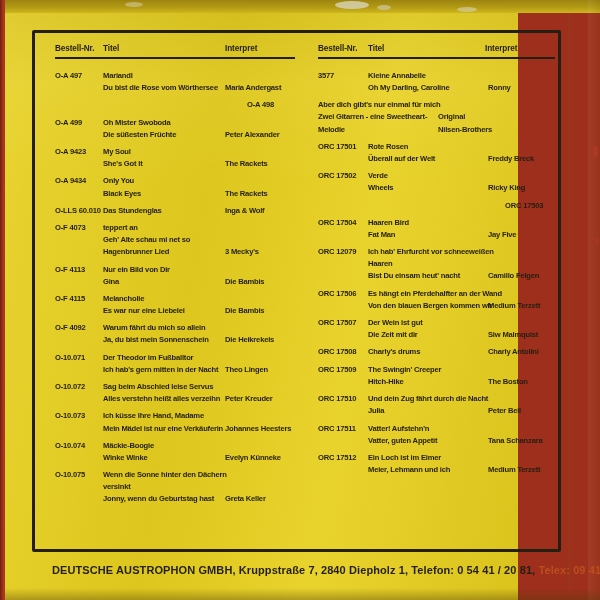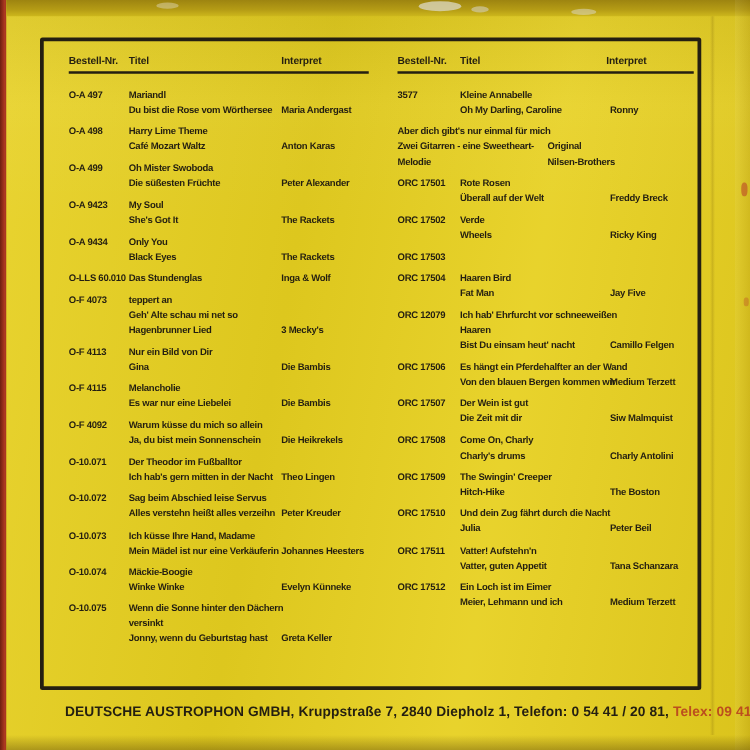--- a/index.html
+++ b/index.html
@@ -6,21 +6,21 @@
   body{
     width:600px;height:600px;overflow:hidden;
     background:var(--bg-red,#9e2f1d);
     font-family:"Liberation Sans",sans-serif;
     -webkit-font-smoothing:antialiased;
   }
   .scene{position:relative;width:600px;height:600px;}
   .red-edge{position:absolute;left:0;top:0;width:7px;height:600px;
     background:linear-gradient(90deg,#6e1f10,#b03a22 55%,#8c2a16);}
   .sleeve{
-    position:absolute;left:5px;top:0;width:595px;height:600px;
+    position:absolute;left:5px;top:0;width:513px;height:600px;
     background:
       linear-gradient(100deg,rgba(255,255,255,.08) 0%,rgba(0,0,0,.045) 38%,rgba(255,255,255,.06) 66%,rgba(110,85,0,.10) 100%),
       linear-gradient(180deg,rgba(0,0,0,.05) 0%,rgba(255,255,255,.04) 14%,rgba(0,0,0,0) 30%),
       var(--yellow,#e7d01f);
   }
   .top-strip{position:absolute;left:0;top:0;width:595px;height:13px;
     background:linear-gradient(180deg,#9d8410,#b59c15 60%,#cdb71c);}
   .bottom-shade{position:absolute;left:0;bottom:0;width:595px;height:12px;
     background:linear-gradient(0deg,rgba(80,60,5,.38),rgba(80,60,5,0));}
   .crease-right{position:absolute;left:563px;top:13px;width:4px;height:575px;
@@ -43,21 +43,21 @@
   }
   .col{position:absolute;top:44px;color:var(--ink,#241f11);font-weight:bold;}
   #col-left{left:50px;width:240px;}
   #col-right{left:313px;width:237px;}
   .hdr{display:flex;align-items:baseline;font-size:8.2px;letter-spacing:-.1px;
     border-bottom:2px solid var(--ink,#241f11);padding-bottom:4px;margin-bottom:11px;}
   .hdr .h-nr{width:48px;flex:none;}
   #col-right .hdr .h-nr{width:50px;}
   .hdr .h-titel{flex:1;}
   .hdr .h-int{width:70px;flex:none;}
-  .row{display:flex;margin-bottom:5.2px;font-size:7.6px;letter-spacing:-.2px;}
+  .row{display:flex;margin-bottom:5.2px;font-size:7.6px;letter-spacing:-.2px;justify-content:flex-end;}
   .row .nr{width:48px;flex:none;line-height:12.1px;white-space:nowrap;}
   #col-right .row .nr{width:50px;}
   .row .lines{flex:1;min-width:0;}
   .line{position:relative;height:12.1px;line-height:12.1px;white-space:nowrap;}
   .line .i{position:absolute;left:122px;top:0;}
   #col-right .line .i{left:120px;}
   .footer{
     position:absolute;left:47px;top:564px;width:530px;
     font-size:11px;font-weight:bold;letter-spacing:.1px;
     color:var(--ink,#241f11);white-space:nowrap;text-align:right;
@@ -91,24 +91,20 @@
       <div class="rows">
           <div class="row">
             <span class="nr">O-A 497</span>
             <div class="lines">
               <div class="line"><span class="t">Mariandl</span></div>
               <div class="line"><span class="t">Du bist die Rose vom Wörthersee</span><span class="i">Maria Andergast</span></div>
             </div>
           </div>
           <div class="row">
             <span class="nr">O-A 498</span>
-            <div class="lines">
-              <div class="line"><span class="t">Harry Lime Theme</span></div>
-              <div class="line"><span class="t">Café Mozart Waltz</span><span class="i">Anton Karas</span></div>
-            </div>
           </div>
           <div class="row">
             <span class="nr">O-A 499</span>
             <div class="lines">
               <div class="line"><span class="t">Oh Mister Swoboda</span></div>
               <div class="line"><span class="t">Die süßesten Früchte</span><span class="i">Peter Alexander</span></div>
             </div>
           </div>
           <div class="row">
             <span class="nr">O-A 9423</span>
@@ -148,21 +144,21 @@
           <div class="row">
             <span class="nr">O-F 4115</span>
             <div class="lines">
               <div class="line"><span class="t">Melancholie</span></div>
               <div class="line"><span class="t">Es war nur eine Liebelei</span><span class="i">Die Bambis</span></div>
             </div>
           </div>
           <div class="row">
             <span class="nr">O-F 4092</span>
             <div class="lines">
-              <div class="line"><span class="t">Warum küsse du mich so allein</span></div>
+              <div class="line"><span class="t">Warum fährt du mich so allein</span></div>
               <div class="line"><span class="t">Ja, du bist mein Sonnenschein</span><span class="i">Die Heikrekels</span></div>
             </div>
           </div>
           <div class="row">
             <span class="nr">O-10.071</span>
             <div class="lines">
               <div class="line"><span class="t">Der Theodor im Fußballtor</span></div>
               <div class="line"><span class="t">Ich hab's gern mitten in der Nacht</span><span class="i">Theo Lingen</span></div>
             </div>
           </div>
@@ -261,21 +257,20 @@
           <div class="row">
             <span class="nr">ORC 17507</span>
             <div class="lines">
               <div class="line"><span class="t">Der Wein ist gut</span></div>
               <div class="line"><span class="t">Die Zeit mit dir</span><span class="i">Siw Malmquist</span></div>
             </div>
           </div>
           <div class="row">
             <span class="nr">ORC 17508</span>
             <div class="lines">
-              <div class="line"><span class="t">Come On, Charly</span></div>
               <div class="line"><span class="t">Charly's drums</span><span class="i">Charly Antolini</span></div>
             </div>
           </div>
           <div class="row">
             <span class="nr">ORC 17509</span>
             <div class="lines">
               <div class="line"><span class="t">The Swingin' Creeper</span></div>
               <div class="line"><span class="t">Hitch-Hike</span><span class="i">The Boston</span></div>
             </div>
           </div>

